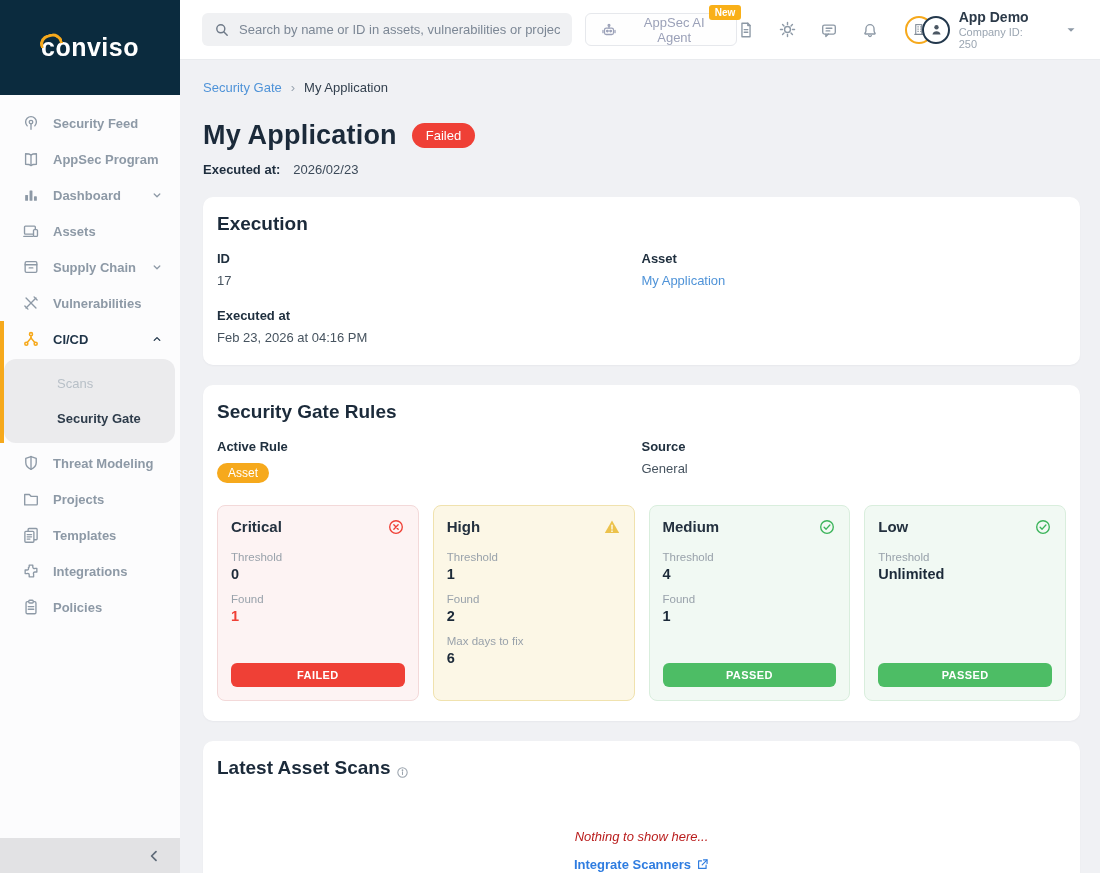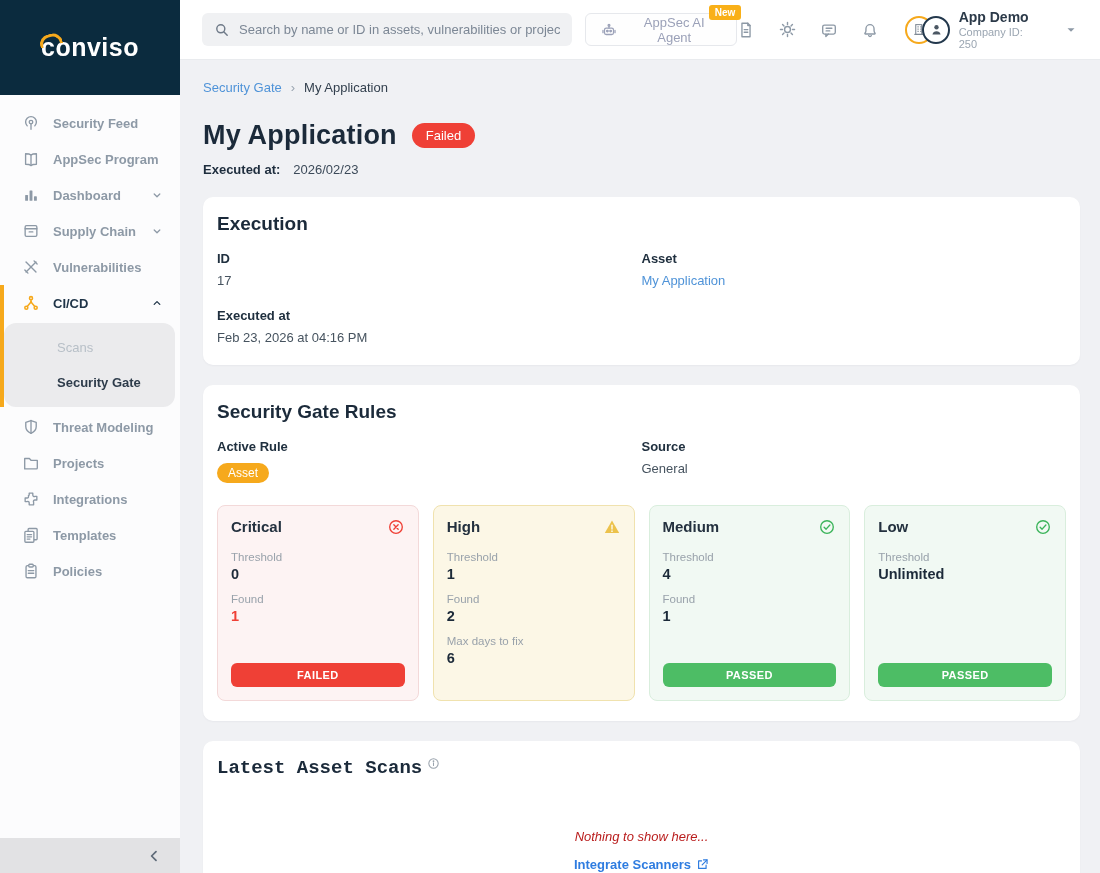--- a/index.html
+++ b/index.html
@@ -85,21 +85,21 @@
   .rc-label{font-size:11.5px;color:#99a2ab;margin-top:11px;}
   .rc-value{font-size:14.5px;font-weight:800;color:#1c2a39;margin-top:3px;}
   .rc-danger{color:var(--c-failed);}
   .rc-status{margin-top:auto;height:24px;border-radius:6px;display:flex;align-items:center;justify-content:center;
     color:#fff;font-size:11px;font-weight:700;letter-spacing:.4px;}
   .st-failed{background:var(--c-failed);}
   .st-warning{background:var(--c-warning);}
   .st-passed{background:var(--c-passed);}
 
   .scans-card{min-height:215px;}
-  .scans-title-row{display:flex;align-items:flex-start;gap:5px;font-family:Liberation Mono, monospace;}
+  .scans-title-row{display:flex;align-items:flex-end;gap:5px;}
   .scans-empty{margin-top:50px;text-align:center;}
   .empty-text{font-size:13px;font-style:italic;color:#b91c1c;}
   .integrate-link{margin-top:13px;display:inline-flex;align-items:center;gap:5px;font-size:13px;font-weight:700;color:#2e7ce0;cursor:pointer;}
   svg{display:block;}
 </style>
 </head>
 <body>
 
 <div class="app">
 
@@ -139,20 +139,30 @@
             </svg>
         </span>
         <span class="nav-label">Dashboard</span>
         <span class="nav-caret">
           <svg width="14" height="14" viewBox="0 0 20 20" fill="none" stroke="currentColor" stroke-width="1.8" stroke-linecap="round" stroke-linejoin="round">
               <polyline points="6 8.5 10 12.5 14 8.5"></polyline>
             </svg>
         </span>
       </div>
 
+      <div class="nav-item">
+        <span class="nav-icon">
+          <svg width="18" height="18" viewBox="0 0 20 20" fill="none" stroke="currentColor" stroke-width="1.5" stroke-linecap="round" stroke-linejoin="round">
+              <rect x="2.8" y="4.5" width="12" height="9" rx="1"></rect>
+              <path d="M2 16h10"></path>
+              <rect x="12.8" y="8.5" width="4.4" height="7.5" rx="1" fill="#fcfcfd"></rect>
+            </svg>
+        </span>
+        <span class="nav-label">Assets</span>
+      </div>
 
       <div class="nav-item">
         <span class="nav-icon">
           <svg width="18" height="18" viewBox="0 0 20 20" fill="none" stroke="currentColor" stroke-width="1.5" stroke-linecap="round" stroke-linejoin="round">
               <rect x="3.5" y="4" width="13" height="12" rx="1.5"></rect>
               <path d="M3.5 7.5h13"></path>
               <path d="M8 11h4"></path>
             </svg>
         </span>
         <span class="nav-label">Supply Chain</span>
@@ -219,35 +229,35 @@
           <svg width="18" height="18" viewBox="0 0 20 20" fill="none" stroke="currentColor" stroke-width="1.5" stroke-linecap="round" stroke-linejoin="round">
               <path d="M3 5h5.2l1.8 2H17v8.6a1 1 0 0 1-1 1H3z"></path>
             </svg>
         </span>
         <span class="nav-label">Projects</span>
       </div>
 
       <div class="nav-item">
         <span class="nav-icon">
           <svg width="18" height="18" viewBox="0 0 20 20" fill="none" stroke="currentColor" stroke-width="1.5" stroke-linecap="round" stroke-linejoin="round">
-              <path d="M8 3.5h4v2.1a1.6 1.6 0 0 0 2.4 1.5H16.5v4h-2.1a1.6 1.6 0 0 0-1.5 2.4v3H8v-2.1a1.6 1.6 0 0 0-2.4-1.5H3.5v-4h2.1A1.6 1.6 0 0 0 7.1 6.5L8 5.6z"></path>
-            </svg>
-        </span>
-        <span class="nav-label">Integrations</span>
-      </div>
-
-      <div class="nav-item">
-        <span class="nav-icon">
-          <svg width="18" height="18" viewBox="0 0 20 20" fill="none" stroke="currentColor" stroke-width="1.5" stroke-linecap="round" stroke-linejoin="round">
               <rect x="6.8" y="2.8" width="10" height="12.5" rx="1"></rect>
               <rect x="3.2" y="6" width="10" height="12" rx="1" fill="#fcfcfd"></rect>
               <path d="M5.8 9.5h4.8M5.8 12h4.8M5.8 14.5h3"></path>
             </svg>
         </span>
         <span class="nav-label">Templates</span>
+      </div>
+
+      <div class="nav-item">
+        <span class="nav-icon">
+          <svg width="18" height="18" viewBox="0 0 20 20" fill="none" stroke="currentColor" stroke-width="1.5" stroke-linecap="round" stroke-linejoin="round">
+              <path d="M8 3.5h4v2.1a1.6 1.6 0 0 0 2.4 1.5H16.5v4h-2.1a1.6 1.6 0 0 0-1.5 2.4v3H8v-2.1a1.6 1.6 0 0 0-2.4-1.5H3.5v-4h2.1A1.6 1.6 0 0 0 7.1 6.5L8 5.6z"></path>
+            </svg>
+        </span>
+        <span class="nav-label">Integrations</span>
       </div>
 
       <div class="nav-item">
         <span class="nav-icon">
           <svg width="18" height="18" viewBox="0 0 20 20" fill="none" stroke="currentColor" stroke-width="1.5" stroke-linecap="round" stroke-linejoin="round">
               <rect x="4.5" y="4" width="11" height="13.5" rx="1.5"></rect>
               <rect x="7.5" y="2.5" width="5" height="3" rx="1" fill="#fcfcfd"></rect>
               <path d="M7 9.5h6M7 12.5h6"></path>
             </svg>
         </span>

